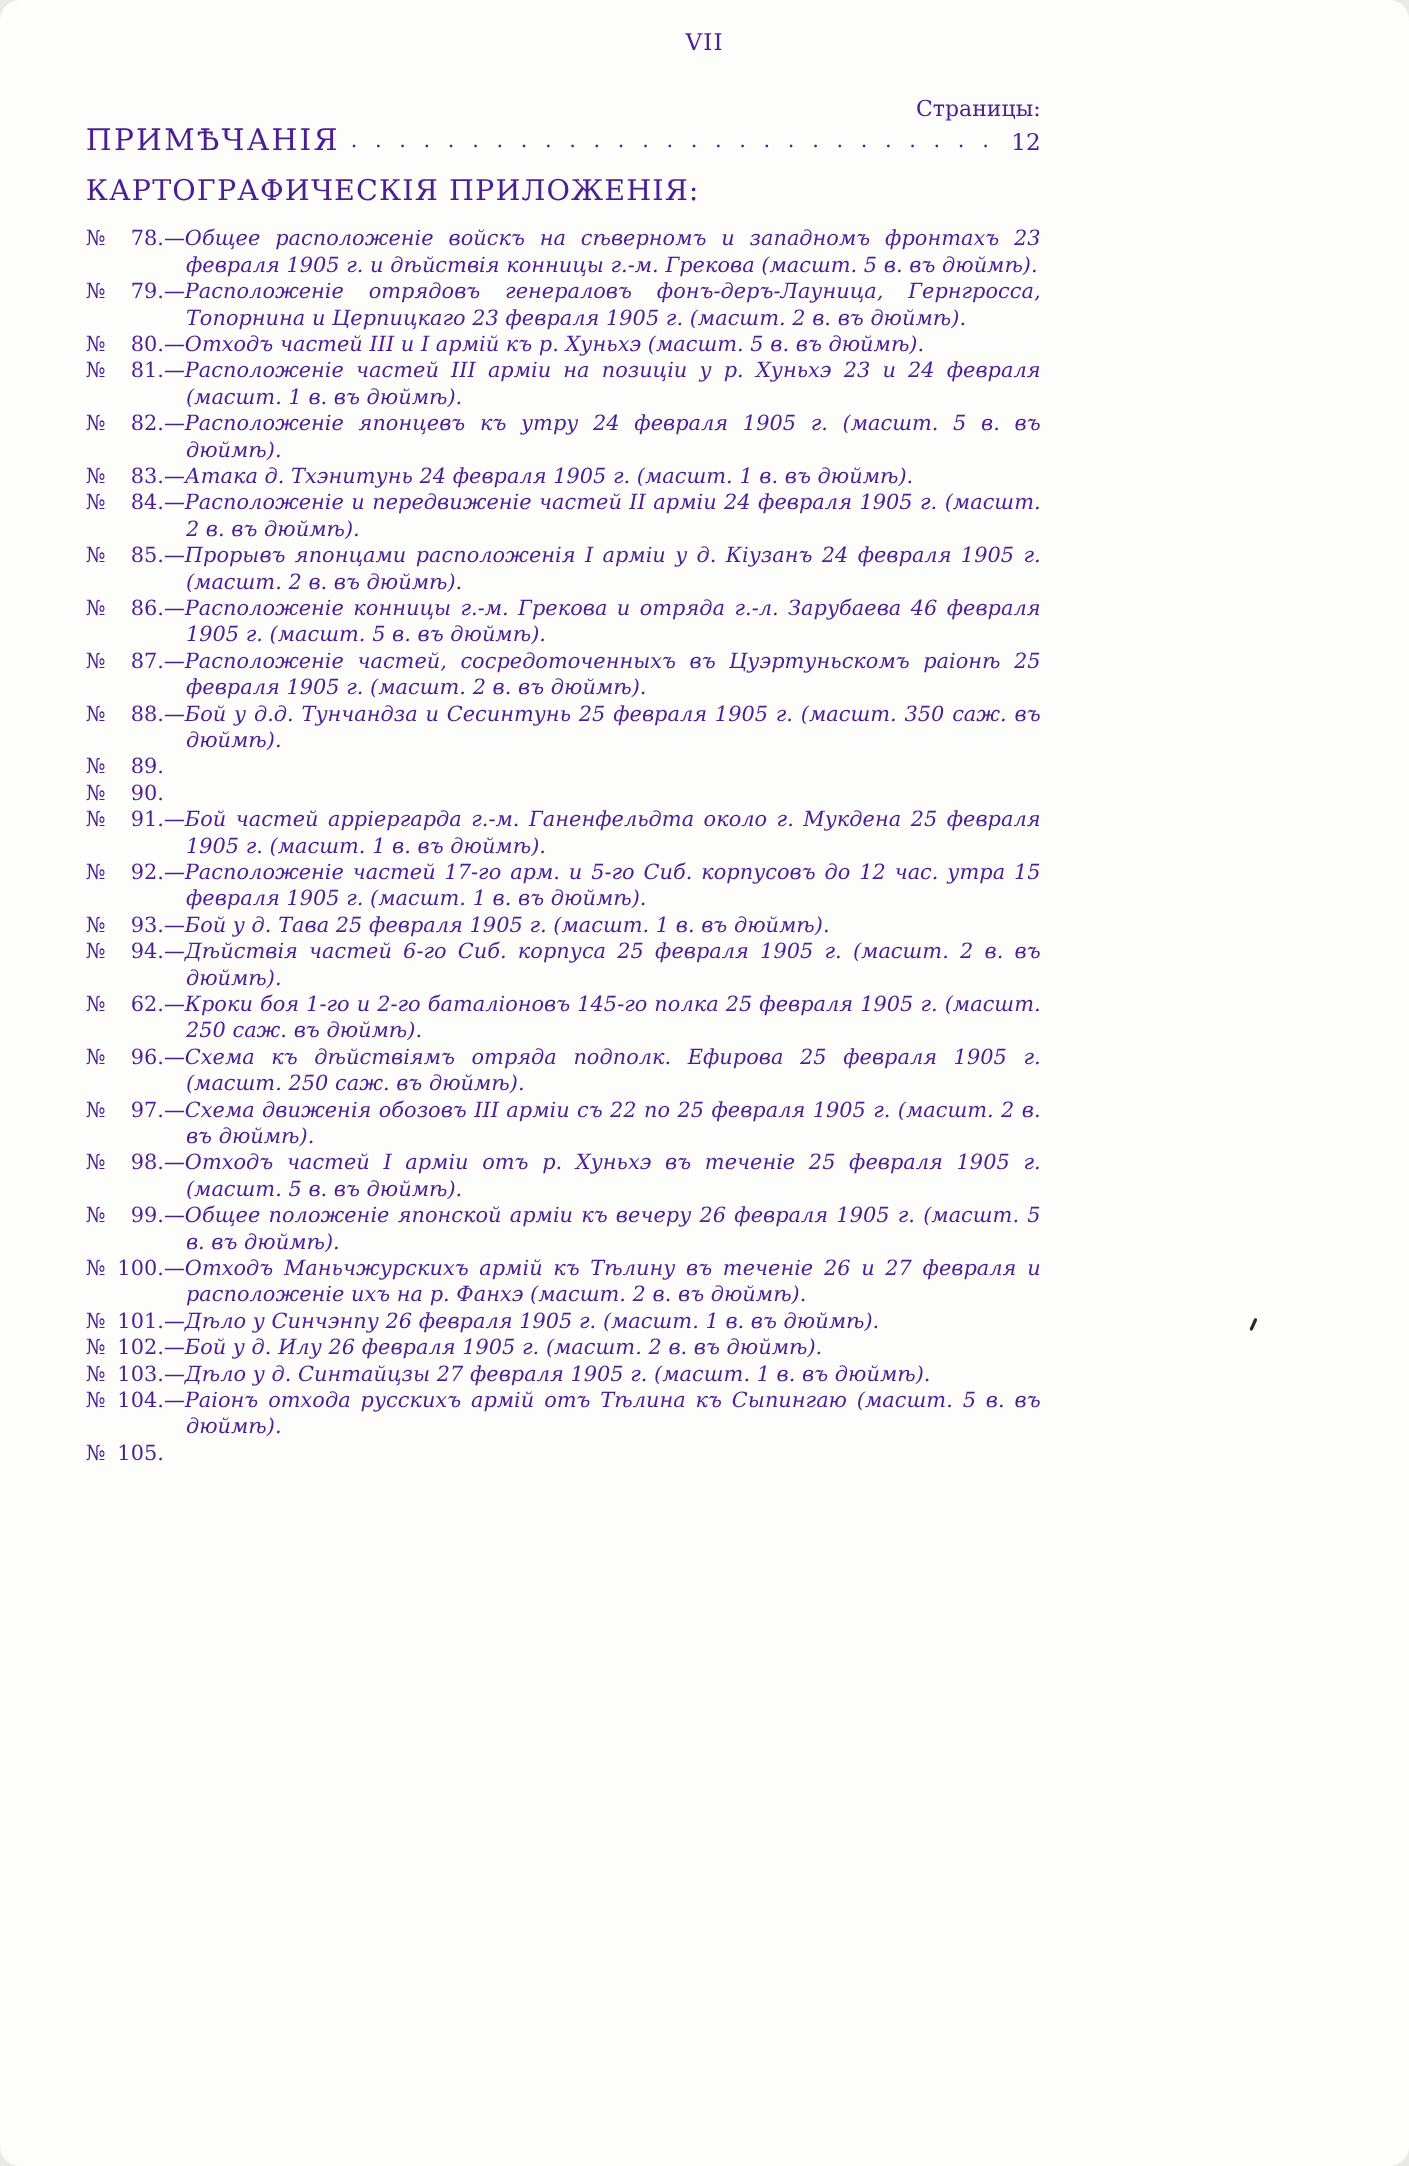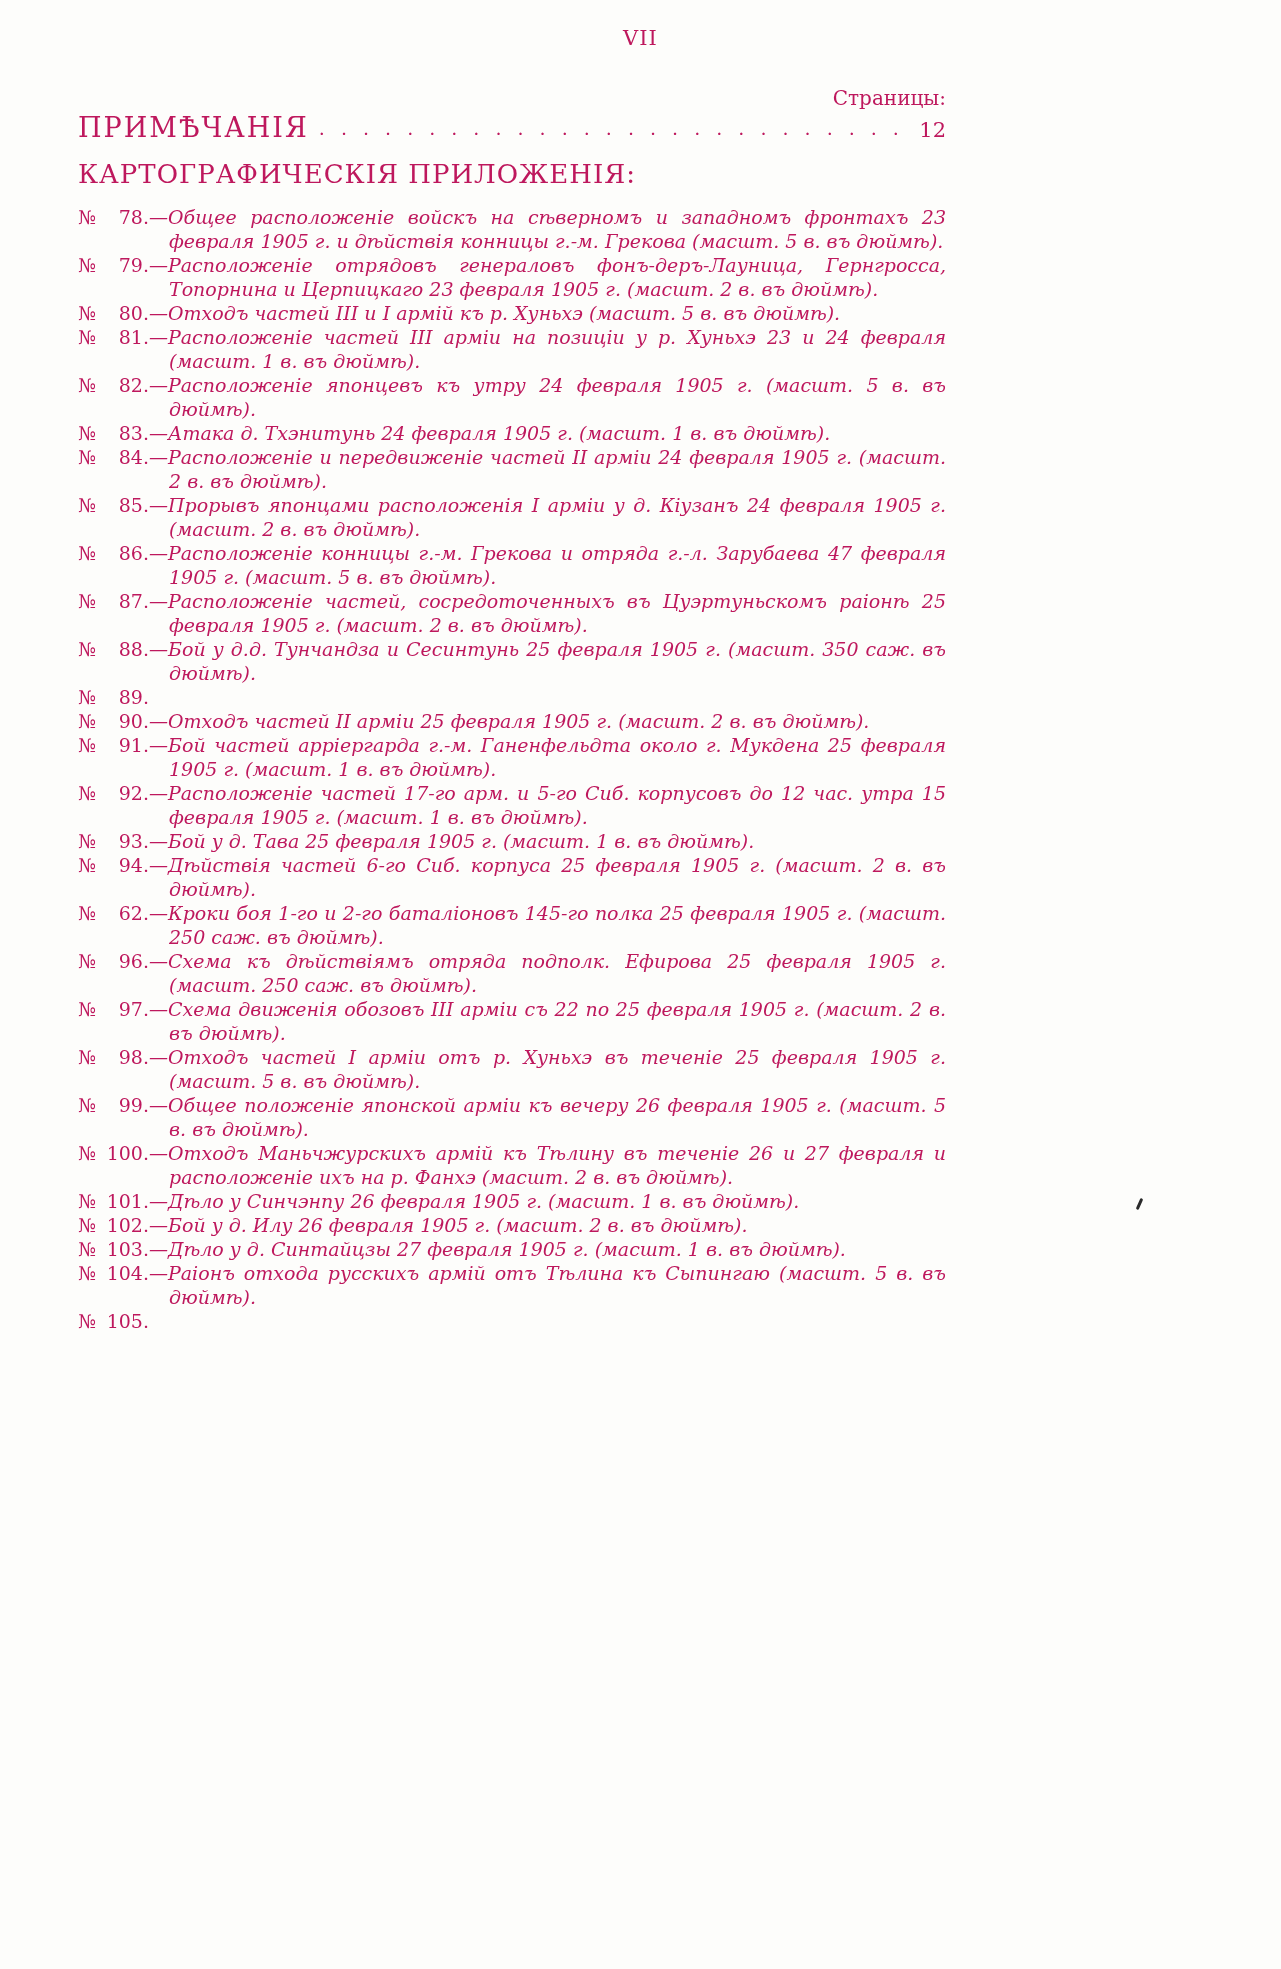--- a/index.html
+++ b/index.html
@@ -6,23 +6,24 @@
     margin: 0;
     padding: 0;
     background: #e9e9e7;
   }
   .page {
     position: relative;
     width: 1281px;
     height: 1969px;
     margin: 0 auto;
     background: #fdfdfb;
-    color: #be185d;
+    color: #4c1d95;
     font-family: "DejaVu Serif", "Liberation Serif", serif;
     overflow: hidden;
+    border-radius: 18px;
   }
   .roman {
     position: absolute;
     top: 26px;
     left: 0;
     width: 1281px;
     text-align: center;
     font-size: 21px;
     letter-spacing: 1px;
   }
@@ -174,21 +175,21 @@
             <span class="no">№</span>
             <span class="num">85.</span>
           </span>
           <div class="text">—Прорывъ японцами расположенія I арміи у д. Кіузанъ 24 февраля 1905 г. (масшт. 2 в. въ дюймѣ).</div>
         </div>
         <div class="item">
           <span class="label">
             <span class="no">№</span>
             <span class="num">86.</span>
           </span>
-          <div class="text">—Расположеніе конницы г.-м. Грекова и отряда г.-л. Зарубаева 47 февраля 1905 г. (масшт. 5 в. въ дюймѣ).</div>
+          <div class="text">—Расположеніе конницы г.-м. Грекова и отряда г.-л. Зарубаева 46 февраля 1905 г. (масшт. 5 в. въ дюймѣ).</div>
         </div>
         <div class="item">
           <span class="label">
             <span class="no">№</span>
             <span class="num">87.</span>
           </span>
           <div class="text">—Расположеніе частей, сосредоточенныхъ въ Цуэртуньскомъ раіонѣ 25 февраля 1905 г. (масшт. 2 в. въ дюймѣ).</div>
         </div>
         <div class="item">
           <span class="label">
@@ -201,21 +202,20 @@
           <span class="label">
             <span class="no">№</span>
             <span class="num">89.</span>
           </span>
         </div>
         <div class="item">
           <span class="label">
             <span class="no">№</span>
             <span class="num">90.</span>
           </span>
-          <div class="text">—Отходъ частей II арміи 25 февраля 1905 г. (масшт. 2 в. въ дюймѣ).</div>
         </div>
         <div class="item">
           <span class="label">
             <span class="no">№</span>
             <span class="num">91.</span>
           </span>
           <div class="text">—Бой частей арріергарда г.-м. Ганенфельдта около г. Мукдена 25 февраля 1905 г. (масшт. 1 в. въ дюймѣ).</div>
         </div>
         <div class="item">
           <span class="label">

